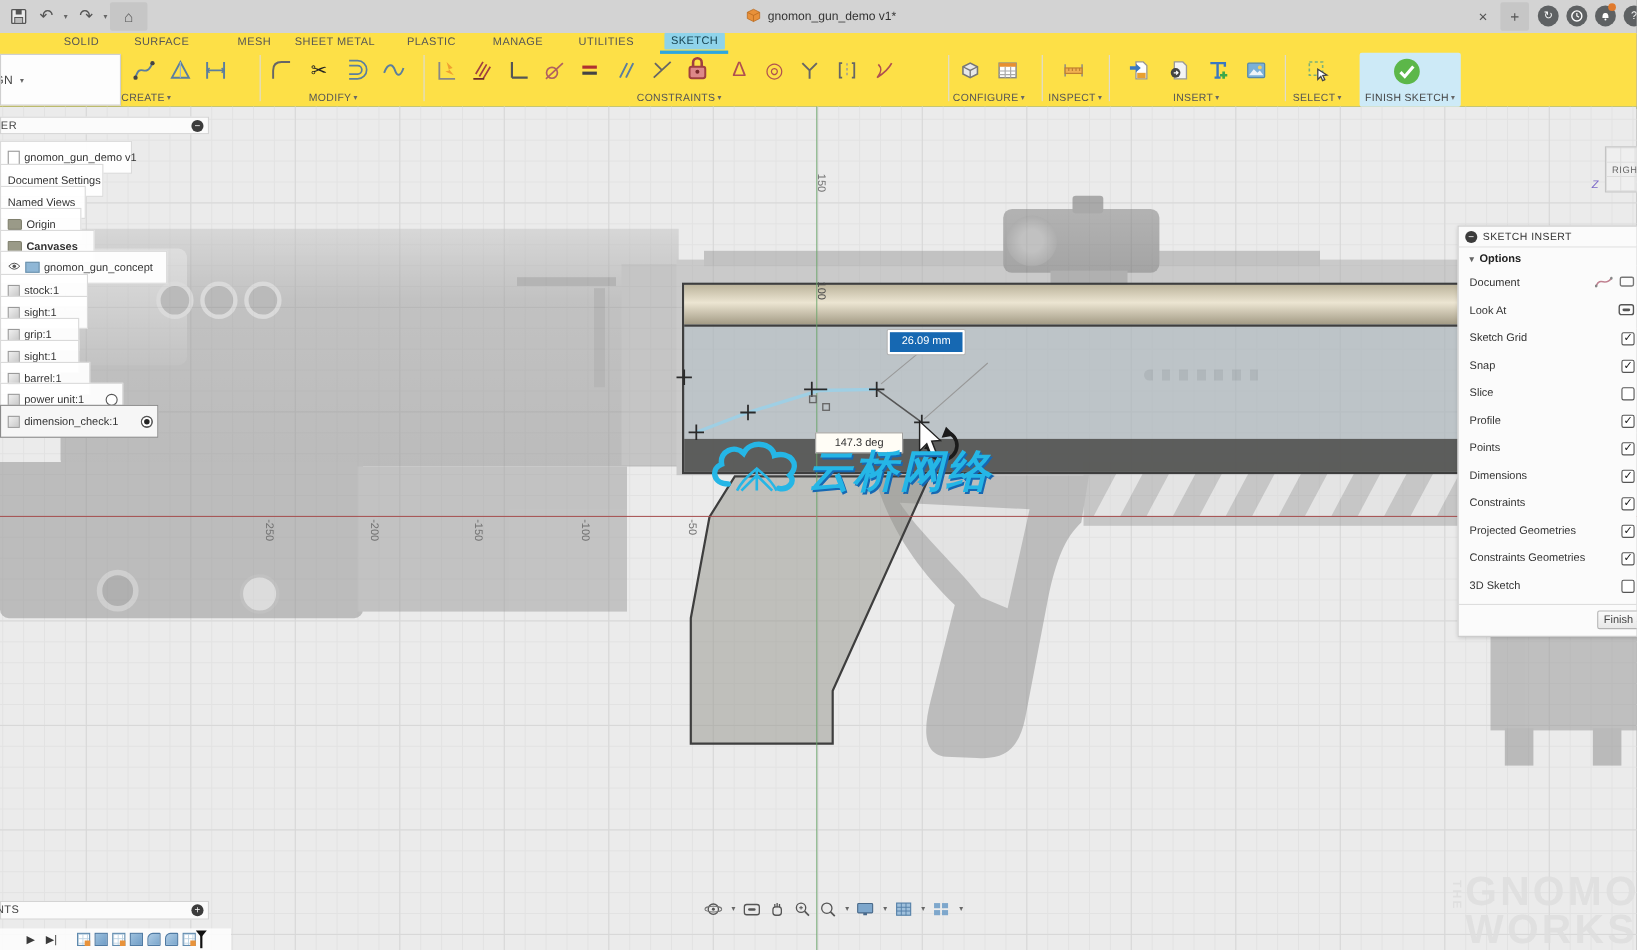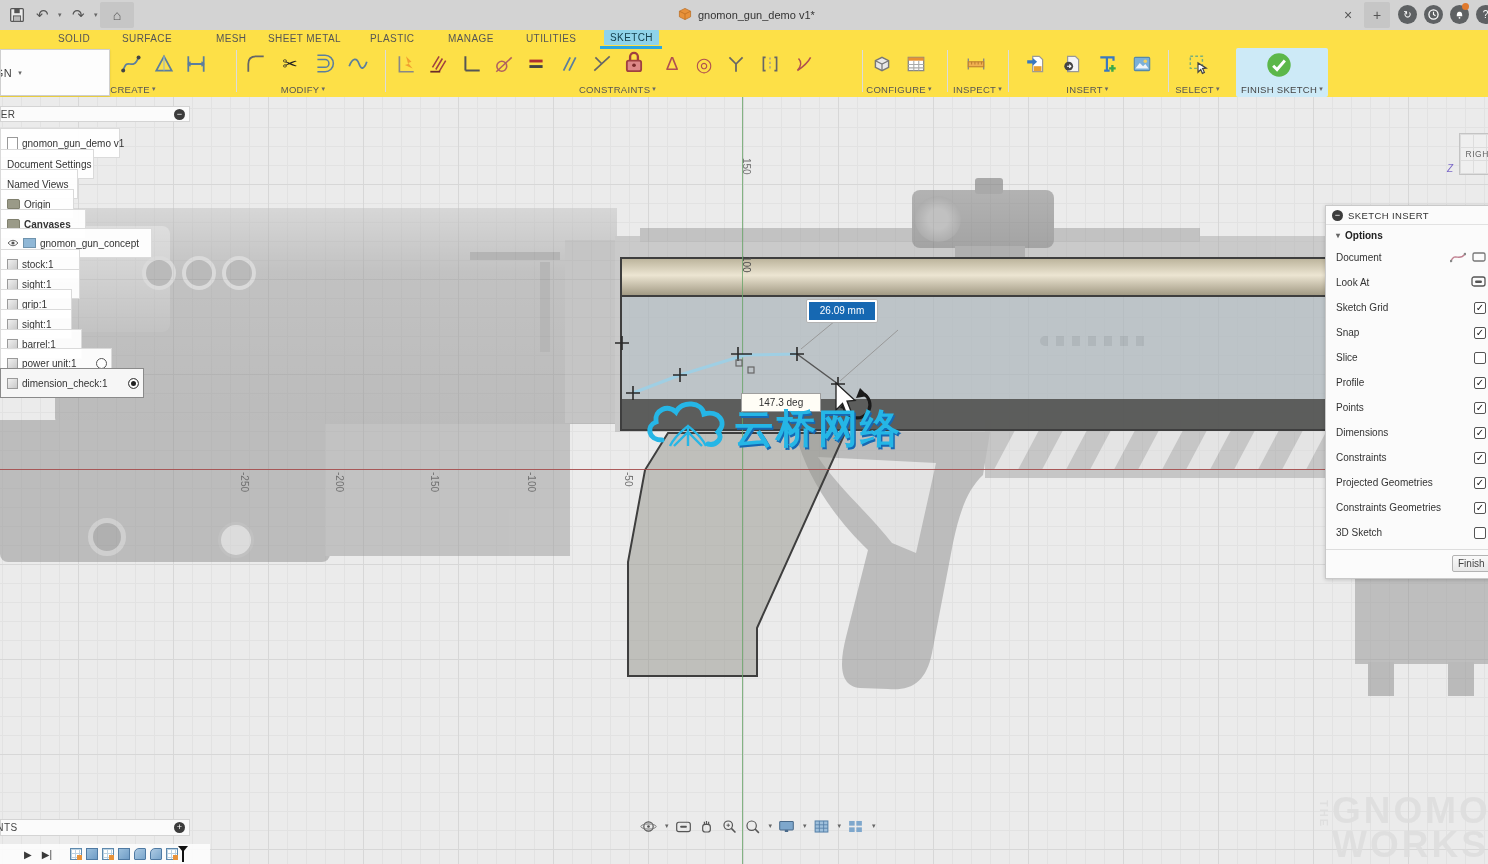--- a/index.html
+++ b/index.html
@@ -80,21 +80,21 @@
   .timeline{left:0;top:844px;width:210px;height:20px;background:rgba(252,252,252,.92);display:flex;align-items:center;gap:4px;padding-left:24px;box-sizing:border-box;z-index:10;}
   .tl-glyph{font-size:10px;color:#3a3a3a;}
   .tl-tile{width:12px;height:12px;box-sizing:border-box;}
   .tl-sketch{background:#fff;border:1px solid #5e89ad;background-image:linear-gradient(#bcd2e2 1px,transparent 1px),linear-gradient(90deg,#bcd2e2 1px,transparent 1px);background-size:4px 4px;position:relative;}
   .tl-sketch::after{content:"";position:absolute;right:-1px;bottom:-1px;width:5px;height:5px;background:#e8923a;}
   .tl-extrude{background:linear-gradient(135deg,#9cc0dd,#6f9cc6);border:1px solid #4f7aa3;}
   .tl-fillet{background:linear-gradient(135deg,#aecbe4,#7aa6cc);border:1px solid #4f7aa3;border-radius:5px 1px 1px 1px;}
   .tl-marker{width:2px;height:15px;background:#111;position:relative;}
   .tl-marker::before{content:"";position:absolute;left:-4px;top:-1px;border-top:6px solid #111;border-left:5px solid transparent;border-right:5px solid transparent;}
   
-  .wm-center{left:642px;top:398px;display:flex;align-items:center;z-index:8;}
+  .wm-center{left:642px;top:398px;display:flex;align-items:center;z-index:8;font-style:italic;}
   .wm-text{font-size:40px;font-weight:bold;color:#25b6e6;text-shadow:1.5px 1.5px 0 #1668b2;letter-spacing:2px;}
   .wm-corner{left:1332px;top:794px;z-index:7;color:#dedede;opacity:.85;line-height:.92;white-space:nowrap;}
   .wm-corner .big{font-size:37px;font-weight:bold;letter-spacing:3px;}
   .wm-the{left:1318px;top:800px;z-index:7;color:#dedede;opacity:.85;font-size:11px;font-weight:bold;display:flex;flex-direction:column;line-height:1;}
 </style>
 </head>
 <body>
 
 <div class="app">
 

